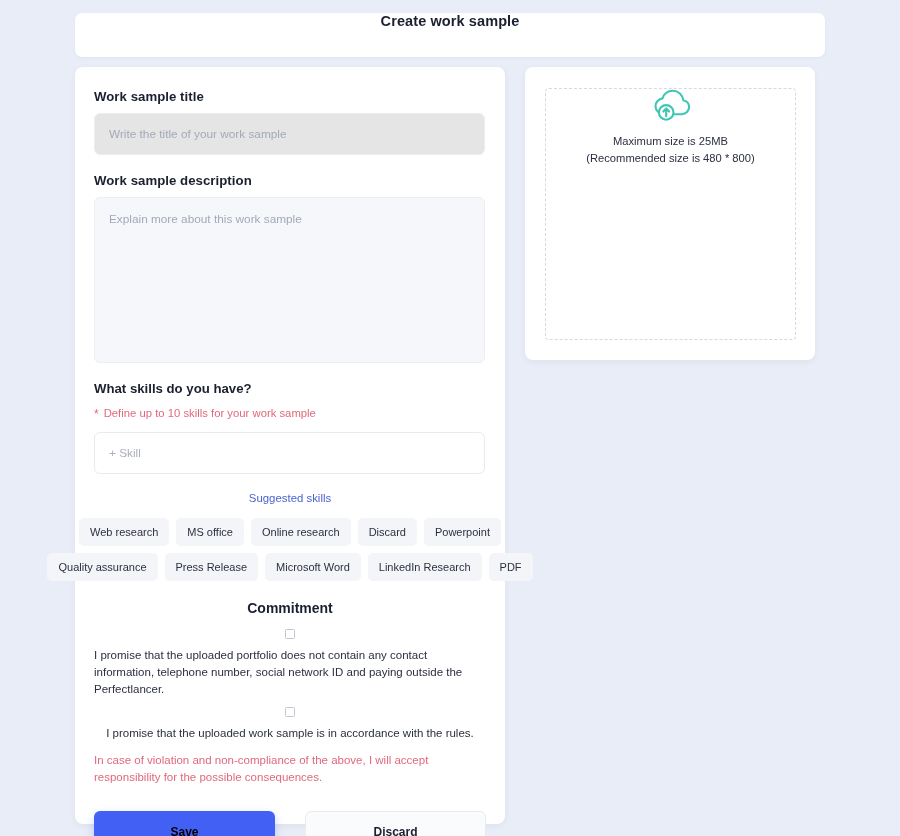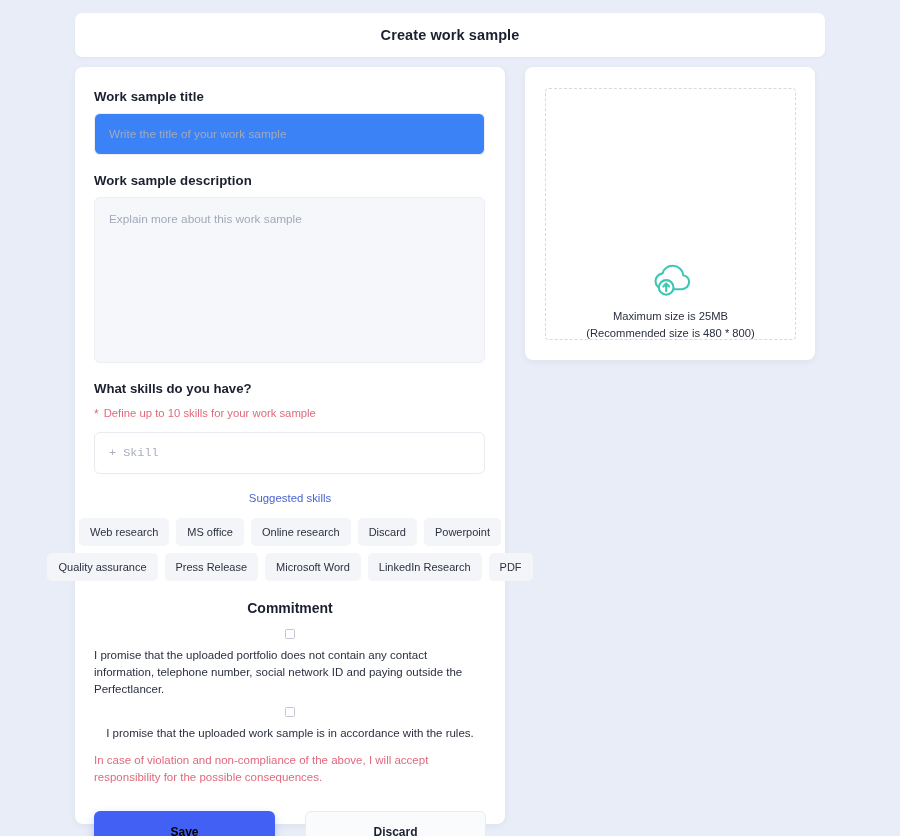--- a/index.html
+++ b/index.html
@@ -23,21 +23,20 @@
   .header-card {
     position: absolute;
     left: 75px;
     top: 13px;
     width: 750px;
     height: 44px;
     background: #ffffff;
     border-radius: 7px;
     box-shadow: 0 1px 3px rgba(40,50,90,0.05);
     display: flex;
-    align-items: center;
     justify-content: center;
   }
   .header-title {
     font-size: 14.5px;
     font-weight: bold;
     color: #1b2030;
     letter-spacing: 0.1px;
   }
 
   
@@ -57,21 +56,21 @@
     font-size: 13.2px;
     font-weight: bold;
     color: #1b2030;
     margin-bottom: 9px;
     letter-spacing: 0.05px;
   }
 
   .text-input {
     width: 391px;
     height: 42px;
-    background: #3b82f6;
+    background: #e5e5e5;
     border: 1px solid #eceef4;
     border-radius: 6px;
     padding: 0 14px;
     font-family: "Liberation Sans", sans-serif;
     font-size: 11.8px;
     color: #30364a;
     outline: none;
     display: block;
   }
   .text-input::placeholder { color: #a3a9ba; }
@@ -118,21 +117,21 @@
     top: 1px;
   }
 
   .skill-input {
     width: 391px;
     height: 42px;
     background: #ffffff;
     border: 1px solid #e9ebf1;
     border-radius: 6px;
     padding: 0 14px;
-    font-family: Liberation Mono, monospace;
+    font-family: Liberation Sans, sans-serif;
     font-size: 11.8px;
     color: #30364a;
     outline: none;
     display: block;
   }
   .skill-input::placeholder { color: #a9aebd; }
 
   .suggested-link {
     text-align: center;
     font-size: 11.4px;
@@ -249,21 +248,21 @@
     position: absolute;
     left: 20px;
     top: 21px;
     width: 251px;
     height: 252px;
     border: 1.5px dashed #d6d9e2;
     border-radius: 4px;
     display: flex;
     flex-direction: column;
     align-items: center;
-    justify-content: flex-end;
+    justify-content: flex-start;
   }
   .cloud-icon { margin-bottom: 9px; }
   .upload-max {
     font-size: 11.2px;
     color: #2b3040;
     margin-bottom: 5px;
   }
   .upload-rec {
     font-size: 11.2px;
     color: #2b3040;

